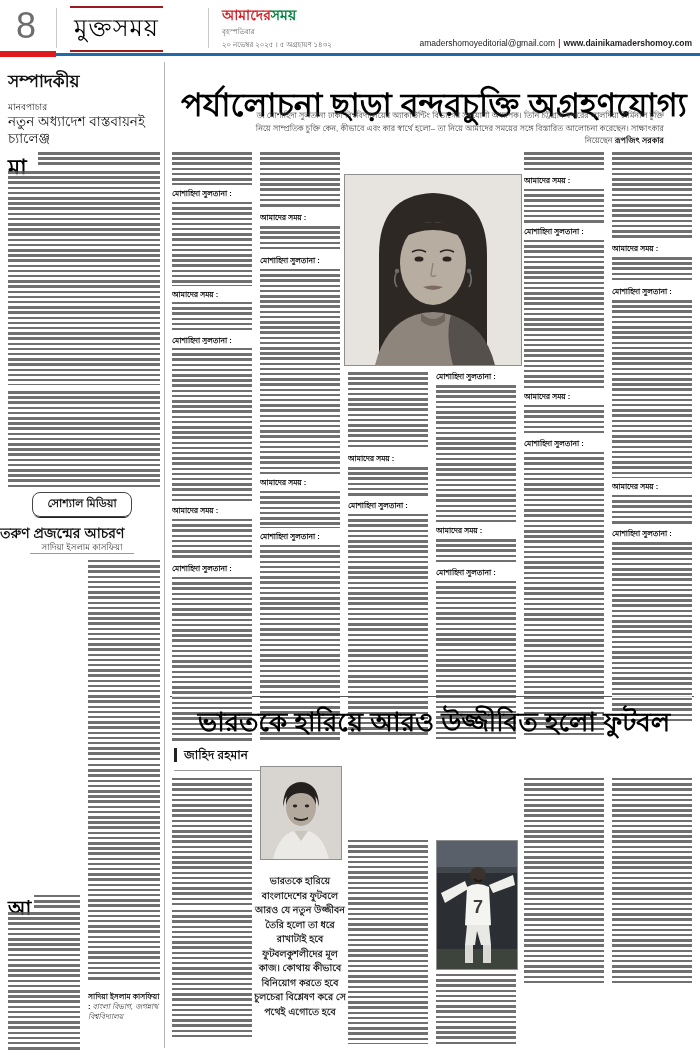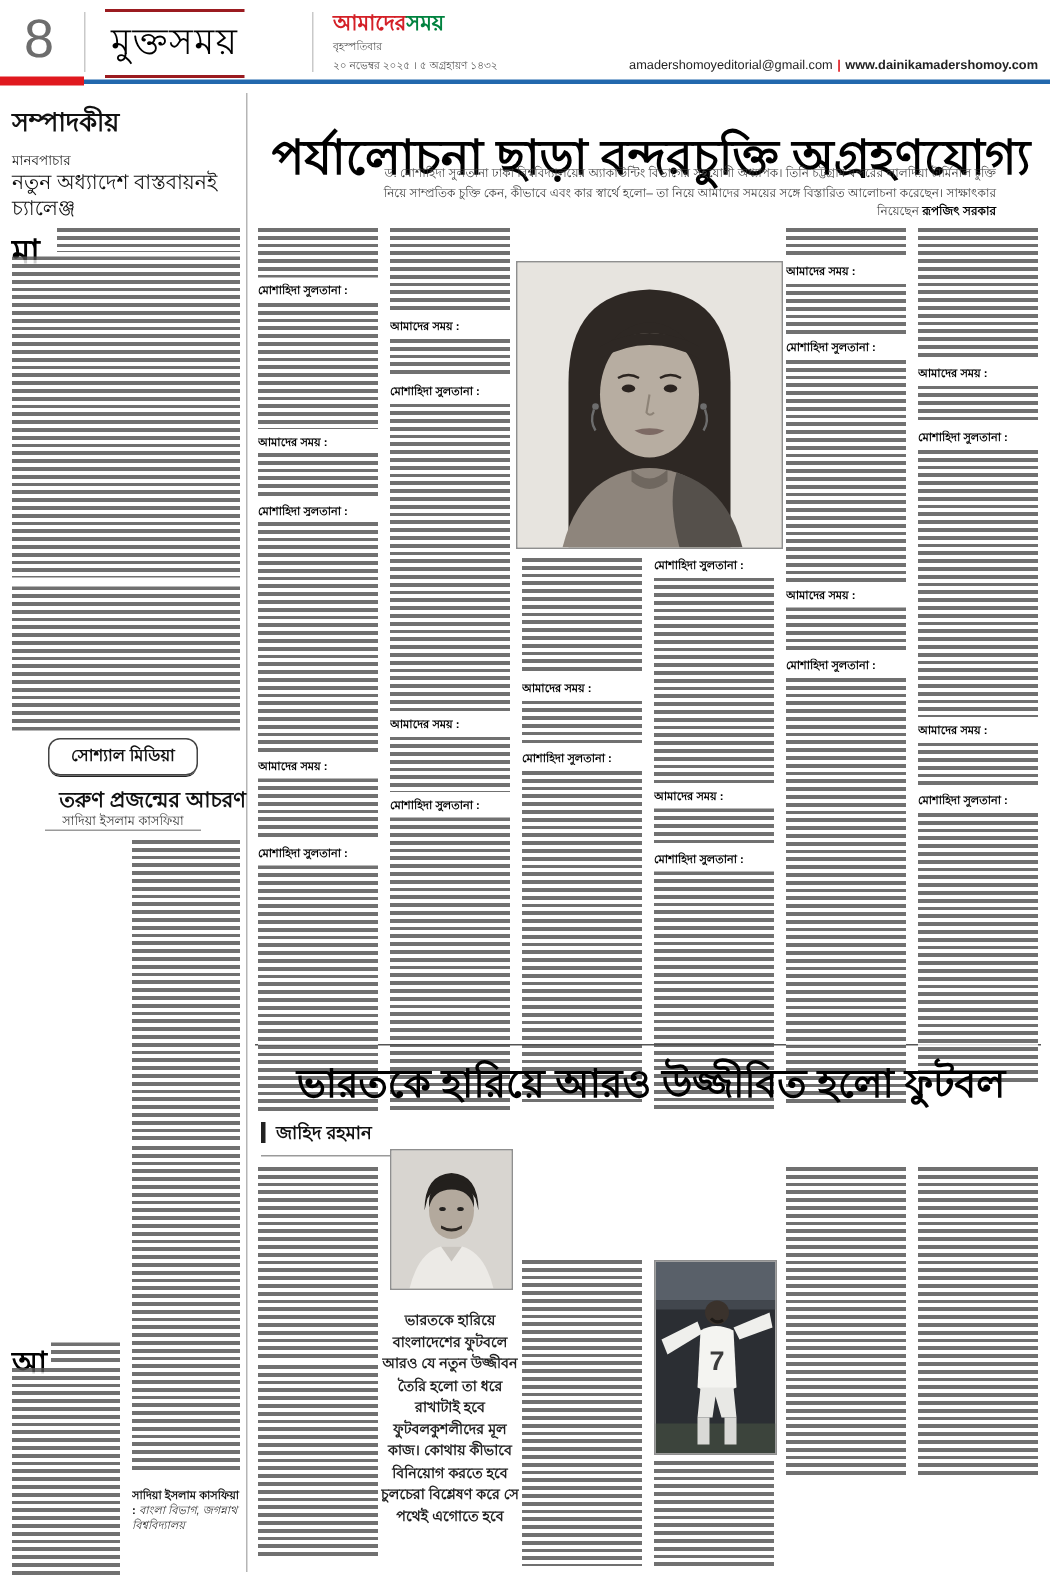--- a/index.html
+++ b/index.html
@@ -23,21 +23,21 @@
   .hsmall{font-size:7px;color:#555;line-height:9px}
   .contact{font-size:8.5px;color:#222}
   .contact .sep{color:#e0191f;font-weight:bold;padding:0 3px}
   .contact .site{font-weight:bold}
   
   .edlabel{font-size:17px;font-weight:bold}
   .kicker{font-size:9px;color:#222}
   .edhead{font-size:13.5px;font-weight:normal;line-height:17px}
   .socialbox{display:inline-block;border:1px solid #444;border-radius:8px;padding:2px 14px;
              font-size:11px;font-weight:bold;box-shadow:0 2px 0 -1px #222}
-  .sochead{font-size:14px;font-weight:bold;text-align:right}
+  .sochead{font-size:14px;font-weight:bold;text-align:left}
   .socby{font-size:8.5px;text-align:center;color:#333}
   .credit{font-size:7.5px;line-height:10px}
   .credit .nm{font-weight:bold}
   .credit .it{font-style:italic;color:#333}
   
   .bighead{font-size:32px;font-weight:bold;text-align:center;letter-spacing:0;color:#000}
   .deck{font-size:8px;line-height:12.5px;color:#3d3d3d;text-align:right}
   .deck b{color:#000}
   .tagbar{display:flex;height:20px;border:1px solid #9a9a9a}
   .tag{background:#5a5a5c;color:#fff;font-size:9px;letter-spacing:2px;display:flex;align-items:center;justify-content:center;width:84px}

